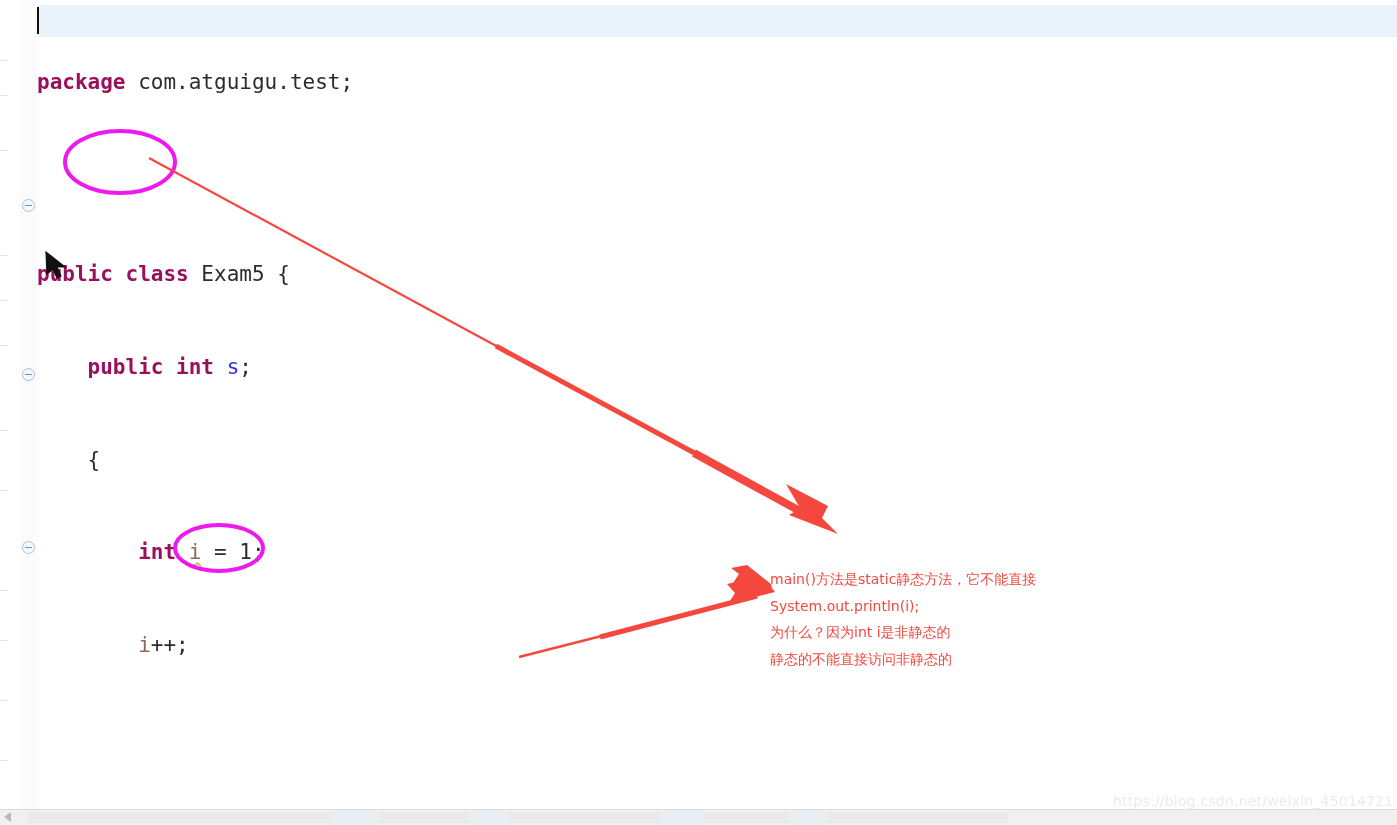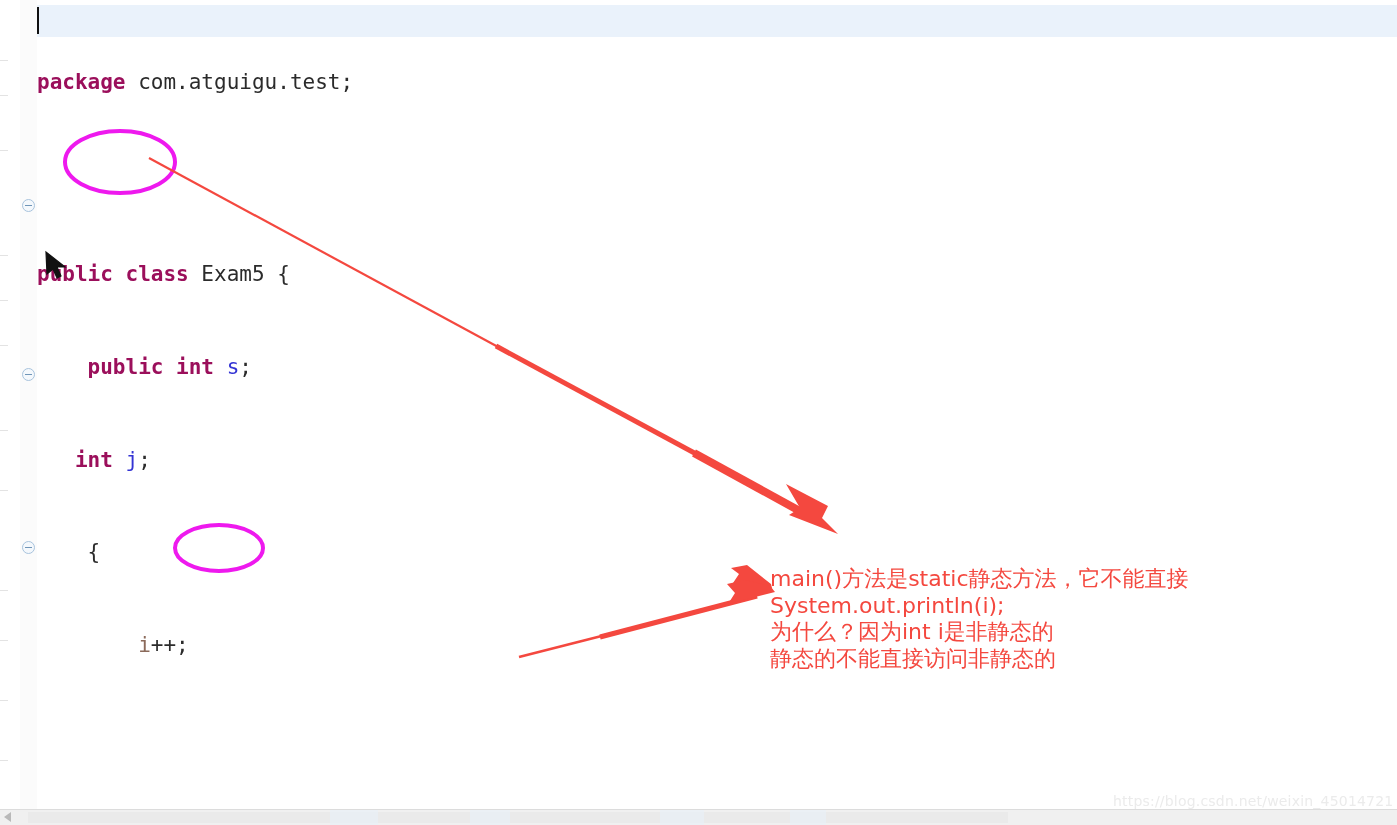--- a/index.html
+++ b/index.html
@@ -40,21 +40,21 @@
 
   
   .caret{position:absolute;left:0px;top:7px;width:2px;height:27px;background:#111;}
 
   
   .ovl{position:absolute;left:0;top:0;width:1397px;height:825px;pointer-events:none;}
 
   
   .note{position:absolute;left:770px;top:566px;width:420px;
         font-family:"DejaVu Sans","Liberation Sans",sans-serif;
-        font-size:22px;line-height:26.5px;color:#f4483f;white-space:pre-line;}
+        font-size:14px;line-height:26.5px;color:#f4483f;white-space:pre-line;}
 
   
   .cursor{position:absolute;left:44px;top:250px;width:26px;height:34px;}
 
   
   .watermark{position:absolute;left:1113px;top:793px;
              font-family:"DejaVu Sans","Liberation Sans",sans-serif;
              font-size:14px;color:#ebebeb;letter-spacing:.2px;white-space:nowrap;}
 
   
@@ -97,22 +97,22 @@
 
   <div class="editor">
     <div class="current-line"></div>
     <div class="caret"></div>
 
     <div class="code">
       <div class="line" style="height:38px;padding-top:5px;"><span class="kw">package</span><span class="pl"> com.atguigu.test;</span></div>
       <div class="line"></div>
       <div class="line"><span class="kw">public class</span><span class="pl"> Exam5 {</span></div>
       <div class="line"><span class="pl">    </span><span class="kw">public int</span><span class="pl"> </span><span class="fld">s</span><span class="pl">;</span></div>
-      <div class="line"><span class="pl">   </span><span class="kw">int</span><span class="pl"> </span><span class="fld">j</span><span class="pl">;</span></div>
       <div class="line"><span class="pl">    {</span></div>
+      <div class="line"><span class="pl">        </span><span class="kw">int</span><span class="pl"> </span><span class="local warn">i</span><span class="pl"> = </span><span class="num">1</span><span class="pl">;</span></div>
       <div class="line"><span class="pl">        </span><span class="local">i</span><span class="pl">++;</span></div>
       
       
       
       
       
       
       
       
       

